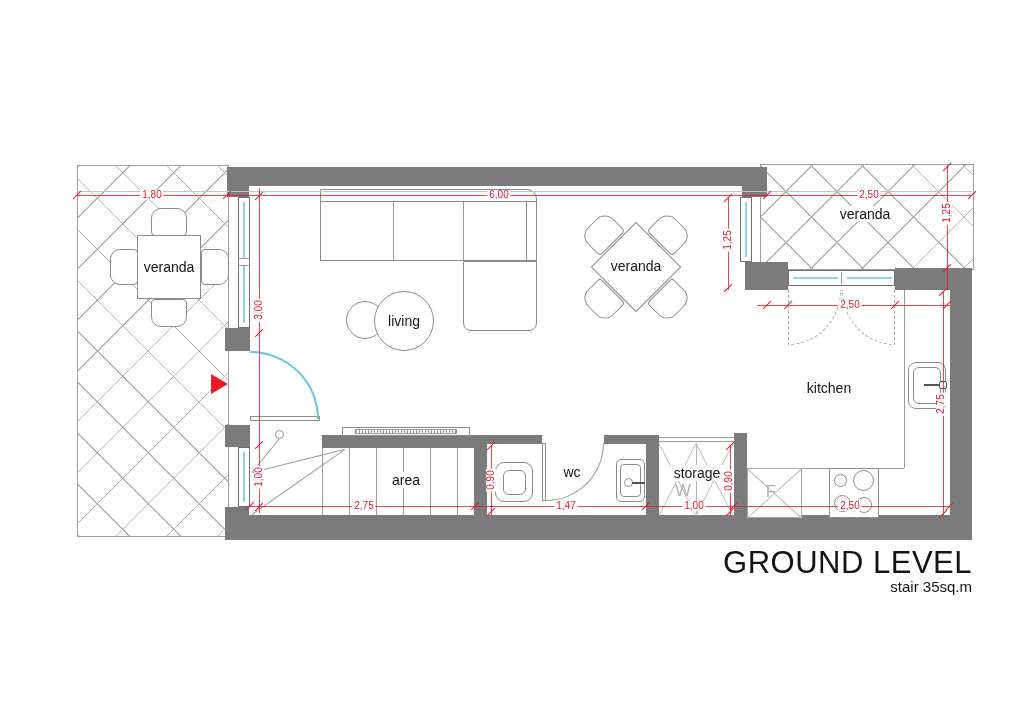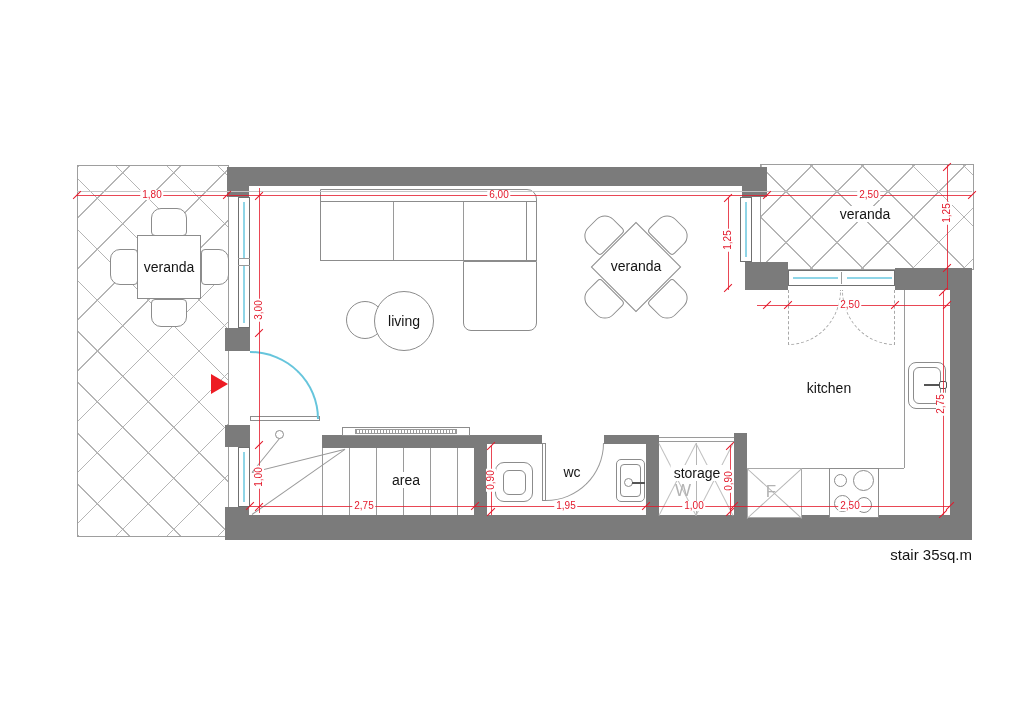--- a/index.html
+++ b/index.html
@@ -196,35 +196,36 @@
   <div class="dimlab" style="left:140px;top:195px;">1,80</div>
   <div class="dimlab" style="left:487px;top:195px;">6,00</div>
   <div class="dimlab" style="left:857px;top:195px;">2,50</div>
   <div class="dimlab vert" style="left:247px;top:310px;">3,00</div>
   <div class="dimlab vert" style="left:247px;top:477px;">1,00</div>
   <div class="dimlab vert" style="left:716px;top:240px;">1,25</div>
   <div class="dimlab vert" style="left:935px;top:213px;">1,25</div>
   <div class="dimlab" style="left:838px;top:305px;">2,50</div>
   <div class="dimlab vert" style="left:929px;top:404px;">2,75</div>
   <div class="dimlab" style="left:352px;top:506px;">2,75</div>
-  <div class="dimlab" style="left:554px;top:506px;">1,95</div>
+  <div class="dimlab" style="left:554px;top:506px;">1,47</div>
   <div class="dimlab" style="left:682px;top:506px;">1,00</div>
   <div class="dimlab" style="left:838px;top:506px;">2,50</div>
   <div class="dimlab vert" style="left:479px;top:480px;">0,90</div>
   <div class="dimlab vert" style="left:717px;top:481px;">0,90</div>
 
   <div class="rlab" style="left:157px;top:267px;">veranda</div>
   <div class="rlab" style="left:392px;top:321px;background:transparent;">living</div>
   <div class="rlab" style="left:624px;top:266px;background:transparent;">veranda</div>
   <div class="rlab" style="left:853px;top:214px;">veranda</div>
   <div class="rlab" style="left:817px;top:388px;background:transparent;">kitchen</div>
   <div class="rlab" style="left:394px;top:480px;">area</div>
   <div class="rlab" style="left:560px;top:472px;background:transparent;text-align:right;">wc</div>
   <div class="rlab" style="left:685px;top:473px;">storage</div>
 
   <div class="glab" style="left:671px;top:491px;">W</div>
   <div class="glab" style="left:759px;top:492px;">F</div>
 
   <div class="title-block">
+    <div class="title-main">GROUND LEVEL</div>
     <div class="title-sub">stair 35sq.m</div>
   </div>
 
 </div>
 
 </body></html>

